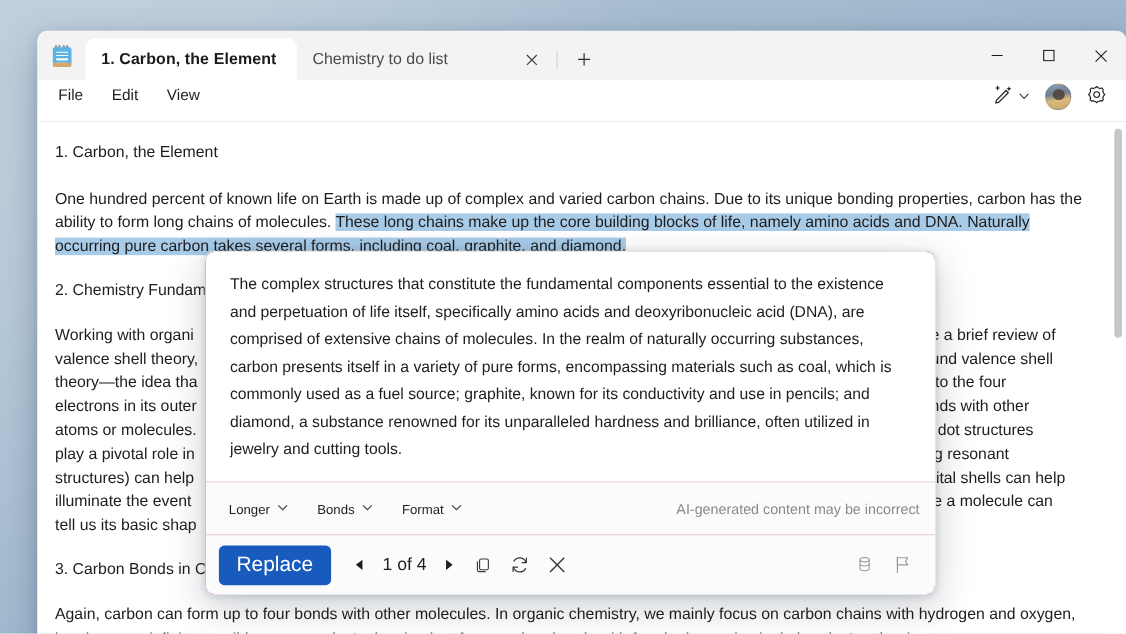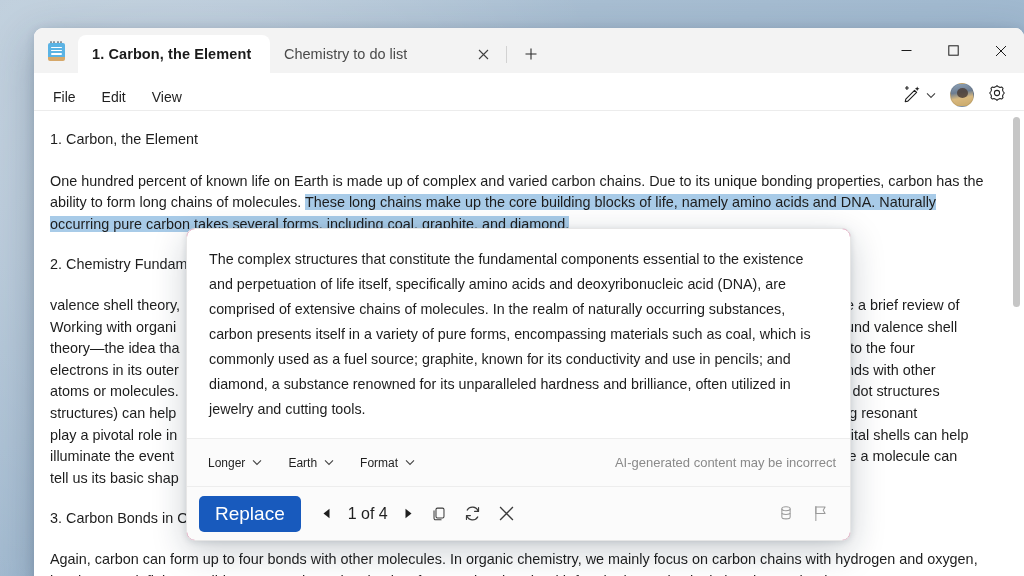--- a/index.html
+++ b/index.html
@@ -89,21 +89,21 @@
   }
   .wincontrols { margin-left: auto; display: flex; height: 45px; }
   .wc {
     width: 47px; height: 45px; display: flex; align-items: center; justify-content: center;
     color: #1c1c1c;
   }
   .wc svg { display: block; }
 
   
   .menubar {
-    height: 38px; background: #ffffff; display: flex; align-items: flex-end;
+    height: 38px; background: #ffffff; display: flex; align-items: flex-start;
     padding: 0 12px 0 6px; flex: none;
     border-bottom: 1px solid #ececec;
   }
   .menu-item {
     padding: 5px 13px; font-size: 14px; color: #1f1f1f; border-radius: 5px;
   }
   .toolbar-right { margin-left: auto; display: flex; align-items: center; gap: 2px; }
   .tb-btn {
     height: 30px; border-radius: 5px; display: flex; align-items: center;
     justify-content: center; gap: 5px; padding: 0 6px; color: #1f1f1f;
@@ -291,27 +291,27 @@
     <p class="para">
       <span>One hundred percent of known life on Earth is made up of complex and varied carbon chains. Due to its unique bonding properties, carbon has the ability to form long chains of molecules. </span><span class="hl">These long chains make up the core building blocks of life, namely amino acids and DNA. Naturally occurring pure carbon takes several forms, including coal, graphite, and diamond.</span>
     </p>
 
     <p class="para">
       <span class="col-left" style="display:inline-block;vertical-align:top;">2. Chemistry Fundamentals</span>
     </p>
 
     <div class="midblock">
       <div class="col-left">
+        <p>Working with organi</p>
         <p>valence shell theory,</p>
-        <p>Working with organi</p>
         <p>theory—the idea tha</p>
         <p>electrons in its outer</p>
         <p>atoms or molecules.</p>
+        <p>play a pivotal role in</p>
         <p>structures) can help</p>
-        <p>play a pivotal role in</p>
         <p>illuminate the event</p>
         <p>tell us its basic shap</p>
       </div>
       <div class="col-right">
         <p>de a brief review of</p>
         <p>ound valence shell</p>
         <p>e to the four</p>
         <p>onds with other</p>
         <p>is dot structures</p>
         <p>ing resonant</p>
@@ -337,21 +337,21 @@
     <div class="popup-opts">
       <div class="opt">
         <span>Longer</span>
         <span class="chev">
           <svg width="10" height="7" viewBox="0 0 10 7">
               <path d="M1 1.4 L5 5.4 L9 1.4" stroke="currentColor" stroke-width="1.1" fill="none"></path>
             </svg>
         </span>
       </div>
       <div class="opt">
-        <span>Earth</span>
+        <span>Bonds</span>
         <span class="chev">
           <svg width="10" height="7" viewBox="0 0 10 7">
               <path d="M1 1.4 L5 5.4 L9 1.4" stroke="currentColor" stroke-width="1.1" fill="none"></path>
             </svg>
         </span>
       </div>
       <div class="opt">
         <span>Format</span>
         <span class="chev">
           <svg width="10" height="7" viewBox="0 0 10 7">

